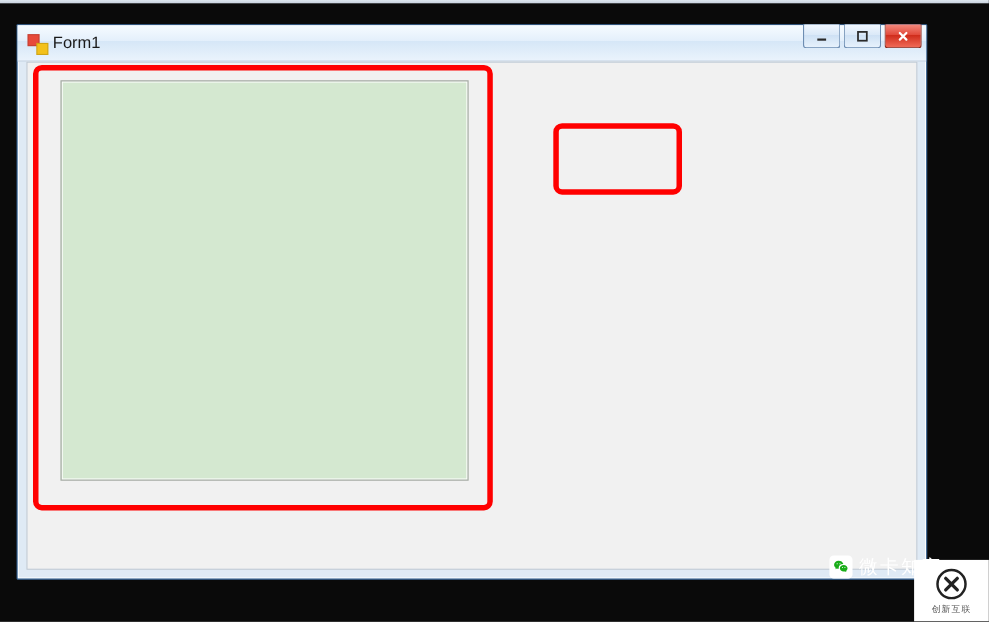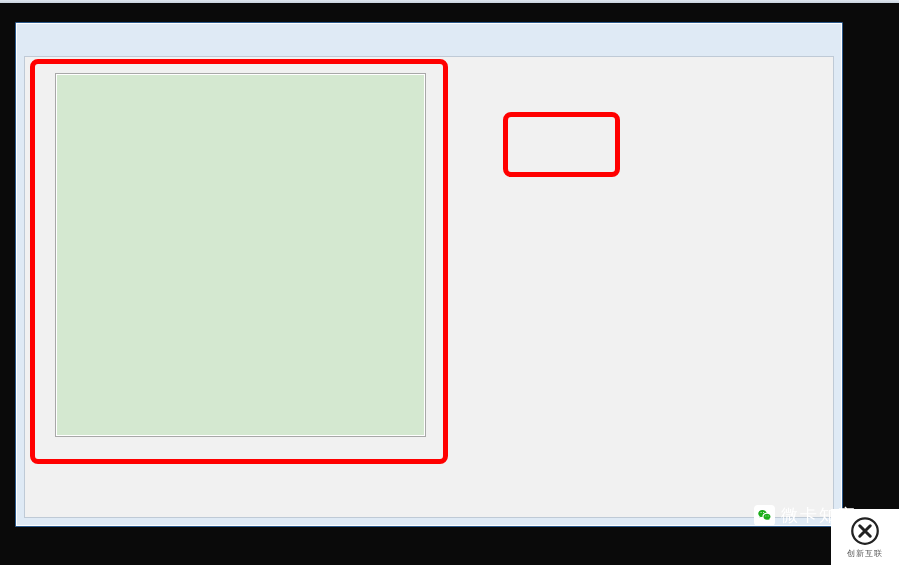--- a/index.html
+++ b/index.html
@@ -106,20 +106,44 @@
   }
   .wm2 svg{margin-bottom:2px;}
 </style>
 </head>
 <body>
 
 <div class="stage">
   <div class="stage-top-line"></div>
 
   <div class="win">
+    <div class="win-titlebar">
+      <div class="win-icon">
+        <div class="sq r"></div>
+          <div class="sq y"></div>
+      </div>
+      <div class="win-title">Form1</div>
+      <div class="win-buttons">
+        <div class="ctl">
+          <svg width="12" height="12" viewBox="0 0 12 12">
+              <rect x="2" y="8" width="8" height="2" fill="#2a2a2a"></rect>
+            </svg>
+        </div>
+        <div class="ctl">
+          <svg width="12" height="12" viewBox="0 0 12 12">
+              <rect x="2" y="2" width="8" height="8" fill="none" stroke="#2a2a2a" stroke-width="1.6"></rect>
+            </svg>
+        </div>
+        <div class="ctl close">
+          <svg width="12" height="12" viewBox="0 0 12 12">
+            <path d="M3 3 L9 9 M9 3 L3 9" stroke="#fff" stroke-width="2" stroke-linecap="round"></path>
+          </svg>
+        </div>
+      </div>
+    </div>
 
     <div class="win-client">
 
       <div class="panel"></div>
 
 
       <div class="redbox" style="left:5px;top:2px;width:408px;height:395px"></div>
       <div class="redbox" style="left:478px;top:55px;width:107px;height:55px"></div>
 
     </div>

